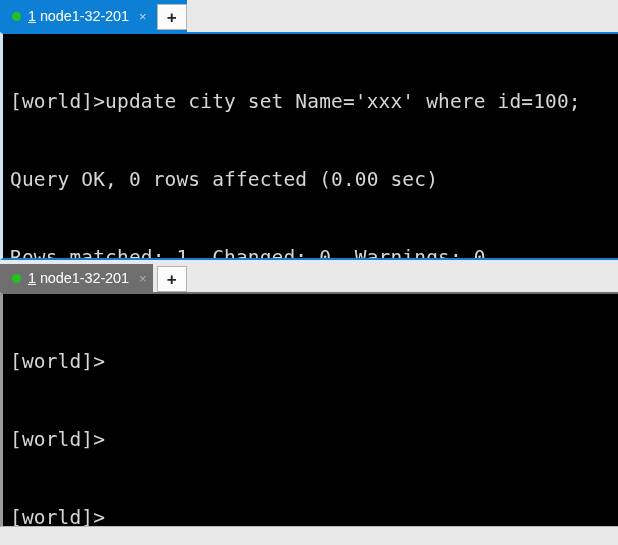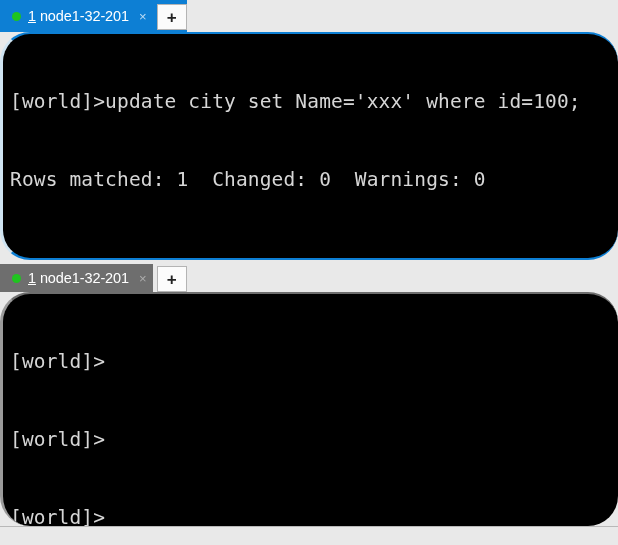--- a/index.html
+++ b/index.html
@@ -106,21 +106,20 @@
   .tabbar.focused .tabbar-fill { background: #e9e9e9; }
   .tabbar.unfocused .tabbar-fill { background: #e9e9e9; }
 
   
   .pane {
     position: relative;
     box-sizing: border-box;
     background: #000000;
     overflow: hidden;
     flex: 0 0 auto;
-    border-radius: 30px;
   }
   .pane.top {
     height: 228px;
     border-top: 2px solid #0d7fd4;
     border-left: 3px solid #cfe4f2;
     border-bottom: 2px solid #0d7fd4;
   }
   .pane.bottom {
     height: 234px;
     border-top: 2px solid #6e6e6e;
@@ -170,20 +169,21 @@
     </div>
     <div class="tab-add">+</div>
     <div class="tabbar-fill"></div>
   </div>
 
   <div class="pane top">
     <div class="scroll-tick" style="top:40px;height:18px;"></div>
     <div class="scroll-tick" style="top:88px;height:14px;"></div>
     <div class="screen">
       <div class="line">[world]&gt;update city set Name='xxx' where id=100;</div>
+      <div class="line">Query OK, 0 rows affected (0.00 sec)</div>
       <div class="line">Rows matched: 1  Changed: 0  Warnings: 0</div>
       
       
       
       
       
     </div>
   </div>
 
   <div class="tabbar unfocused">

